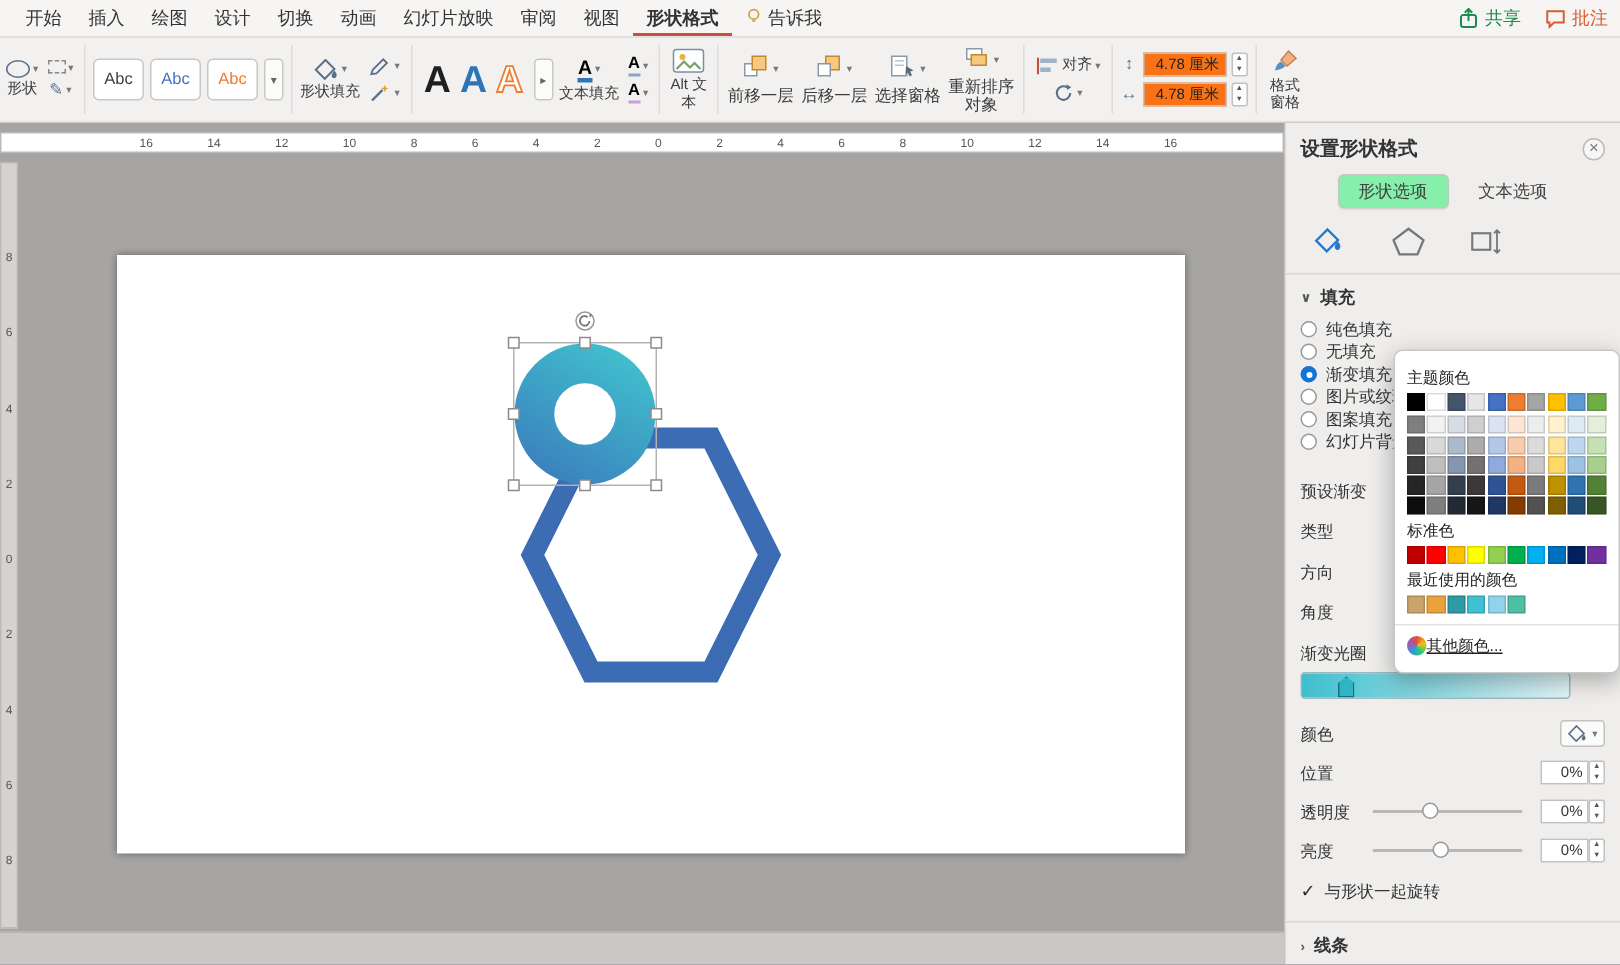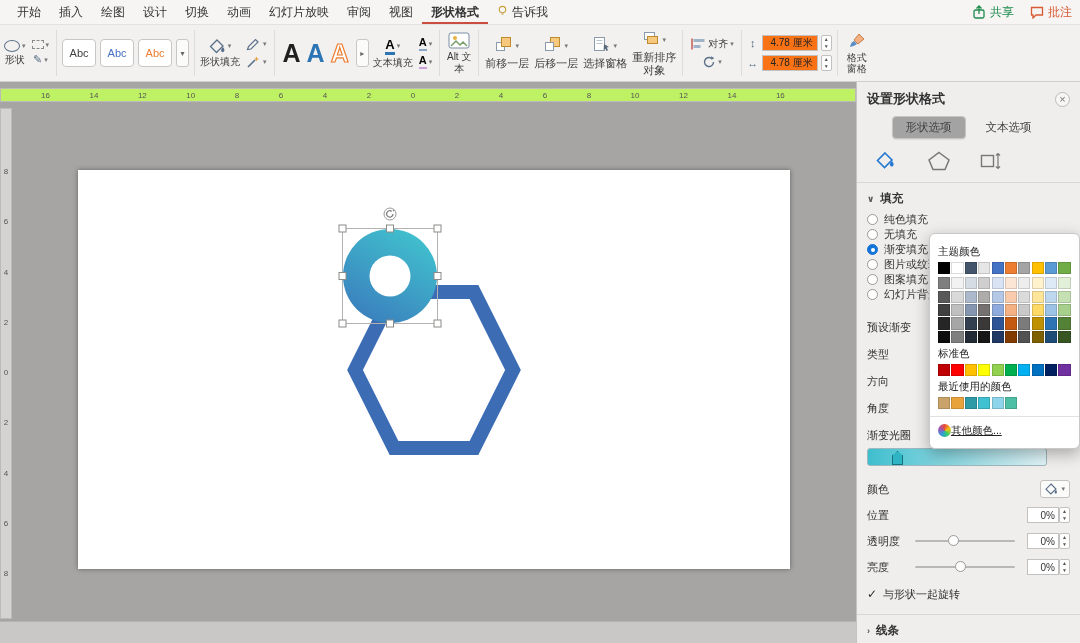--- a/index.html
+++ b/index.html
@@ -40,32 +40,32 @@
   .arr-btn{display:flex;flex-direction:column;align-items:center;width:46px;gap:1px;}
   .arr-lbl{font-size:11px;color:#3c3c3c;text-align:center;line-height:1.1;}
   .size-row{display:flex;align-items:center;gap:3px;}
   .size-ic{font-size:11px;color:#5a6f88;width:12px;text-align:center;}
   .size-box{width:56px;height:16px;background:#f97316;border:1px solid #c2c1c0;font-size:10px;color:#222;display:flex;align-items:center;justify-content:flex-end;padding:0 4px;}
   .stepper,.steps{display:flex;flex-direction:column;width:11px;height:16px;border:1px solid #c2c1c0;background:#fdfdfd;border-radius:2px;overflow:hidden;}
   .stepper i,.steps i{font-style:normal;font-size:5px;line-height:7px;text-align:center;color:#555;}
 
   
   .workspace{position:absolute;top:82px;left:0;width:856px;height:561px;background:#a6a5a4;}
-  .hruler{position:absolute;top:6px;left:0;right:0;height:14px;background:#bef264;border:1px solid #bcbbba;display:flex;align-items:center;justify-content:space-between;padding:0 70px 0 40px;font-size:8px;color:#555;}
+  .hruler{position:absolute;top:6px;left:0;right:0;height:14px;background:#ffffff;border:1px solid #bcbbba;display:flex;align-items:center;justify-content:space-between;padding:0 70px 0 92px;font-size:8px;color:#555;}
   .vruler{position:absolute;top:26px;left:0;width:12px;bottom:24px;background:#d4d3d2;border:1px solid #bcbbba;display:flex;flex-direction:column;align-items:center;justify-content:space-between;padding:58px 0 40px;font-size:8px;color:#555;}
   .slide{position:absolute;left:78px;top:88px;width:712px;height:399px;background:#fff;box-shadow:0 0 5px rgba(0,0,0,.4);}
   .statusbar{position:absolute;left:0;right:0;bottom:0;height:22px;background:#c9c8c7;border-top:1px solid #b4b3b2;}
 
   
   .panel{position:absolute;top:82px;left:856px;width:224px;height:561px;background:#efeeed;border-left:1px solid #c4c3c2;padding:8px 10px 0;font-size:11px;color:#333;overflow:hidden;}
   .panel-title{display:flex;justify-content:space-between;align-items:center;font-size:13px;font-weight:700;}
   .panel-close{font-size:11px;font-weight:400;color:#777;width:15px;height:15px;border:1px solid #bbb;border-radius:50%;display:flex;align-items:center;justify-content:center;background:#f7f6f5;}
   .panel-tabs{display:flex;gap:6px;margin-top:8px;justify-content:center;}
   .ptab{padding:3px 13px;border-radius:4px;font-size:11.5px;color:#444;border:1px solid transparent;}
-  .ptab.active{background:#a3a3a3;border-color:#c6c5c4;box-shadow:0 1px 1px rgba(0,0,0,.08);}
+  .ptab.active{background:#86efac;border-color:#c6c5c4;box-shadow:0 1px 1px rgba(0,0,0,.08);}
   .panel-icons{display:flex;gap:28px;margin:10px 2px 0 8px;align-items:center;height:24px;}
   .pdiv{height:1px;background:#d8d7d6;margin:9px -10px 0;}
   .section-h{display:flex;align-items:center;gap:6px;font-weight:700;font-size:11.5px;margin:8px 0 6px;}
   .chev{font-size:9px;color:#555;}
   .radio-row{display:flex;align-items:center;gap:6px;height:15px;}
   .radio{width:11px;height:11px;border:1px solid #9a9998;border-radius:50%;background:#fff;position:relative;flex:none;}
   .radio.sel{border-color:#1373d6;background:#1373d6;}
   .radio.sel::after{content:"";position:absolute;left:3px;top:3px;width:4px;height:4px;border-radius:50%;background:#fff;}
   .prow{height:27px;display:flex;align-items:center;}
   .gs-label{margin-top:6px;}

